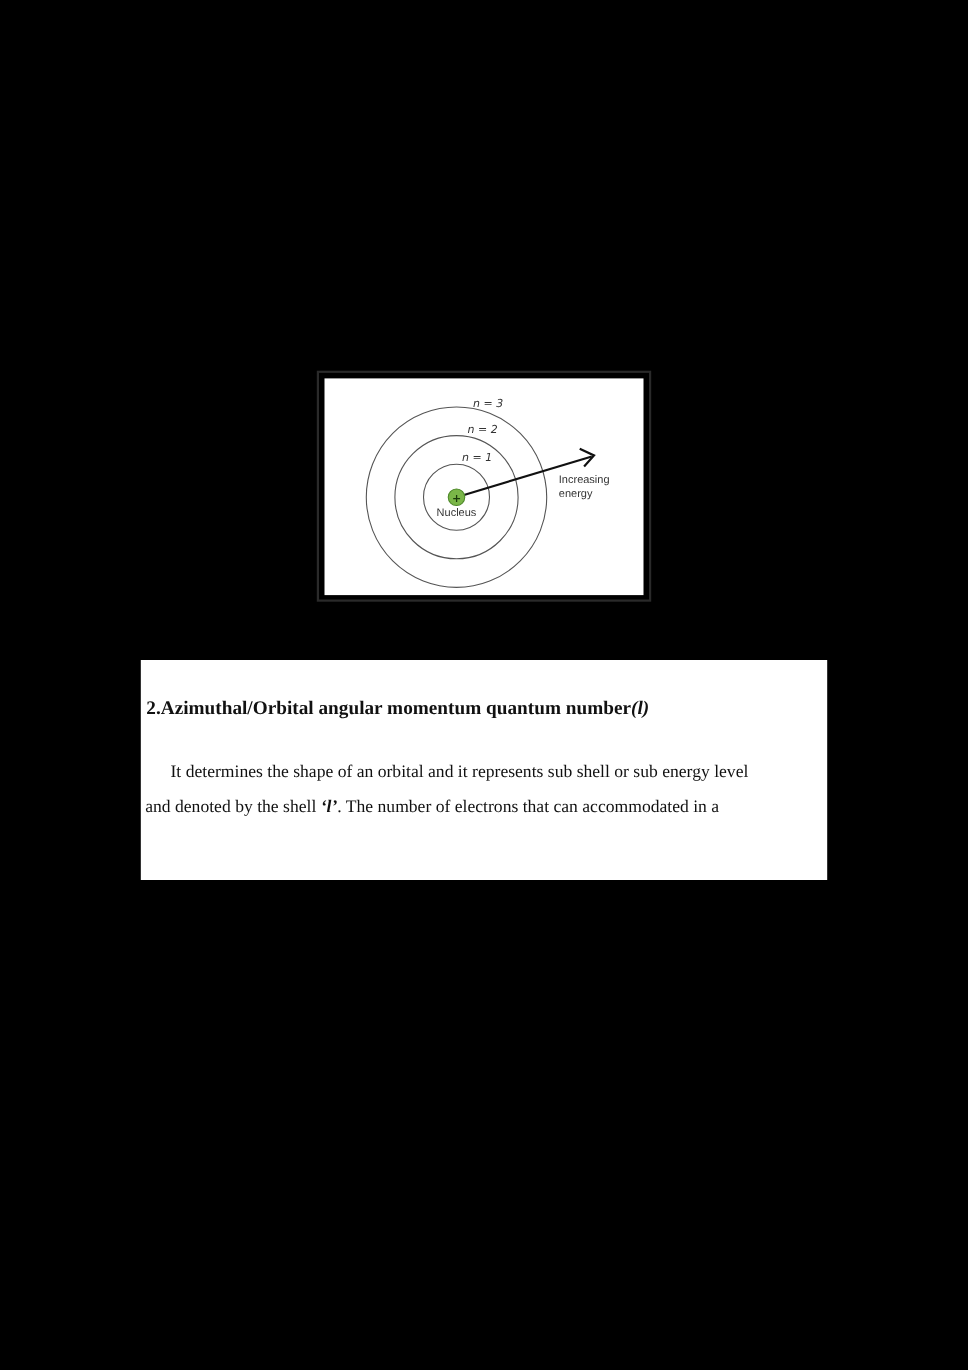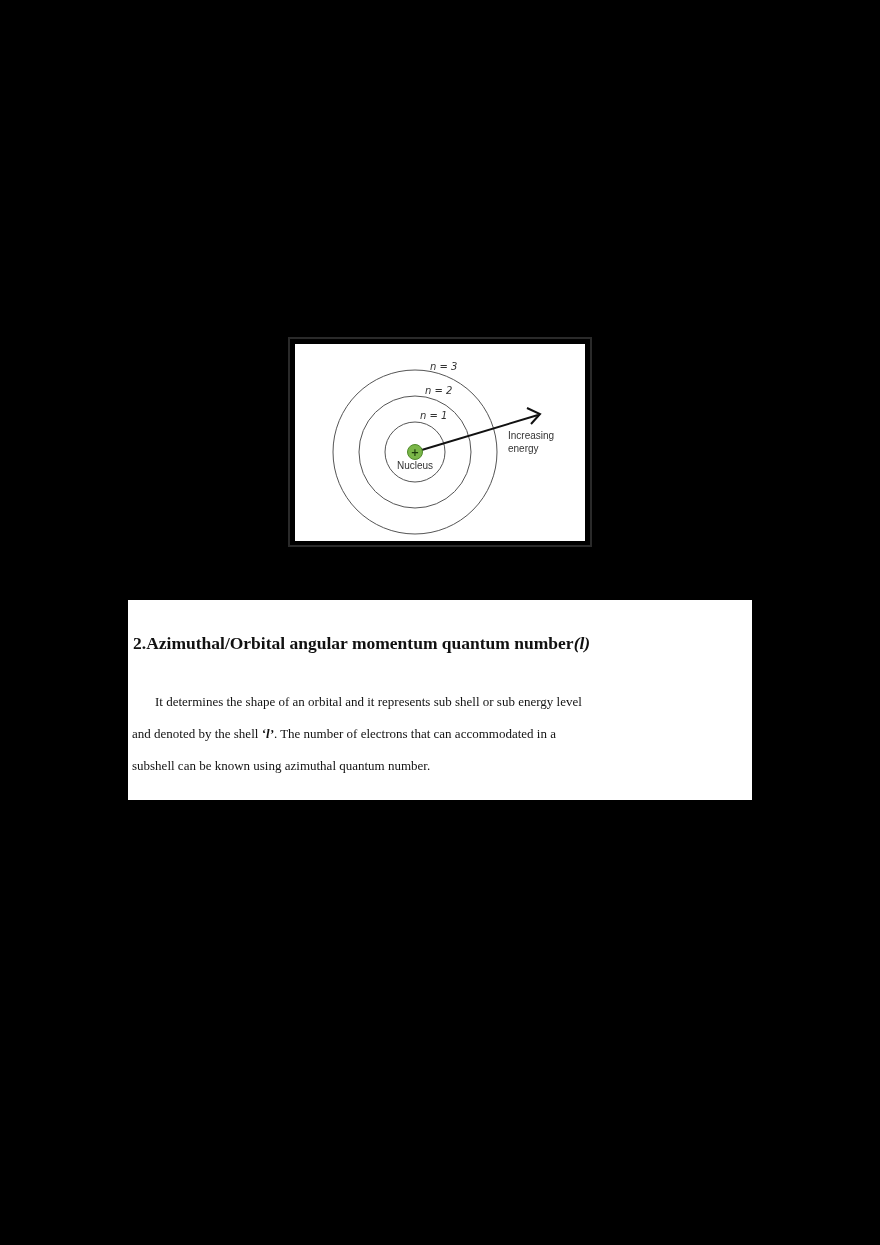--- a/index.html
+++ b/index.html
@@ -54,21 +54,21 @@
     white-space: nowrap;
   }
   .heading .sym {
     font-style: italic;
   }
   .para {
     position: absolute;
     left: 4px;
     top: 86px;
     width: 616px;
-    font-size: 13px;
+    font-size: 16px;
     line-height: 32px;
     color: #111;
   }
   .para .line {
     display: block;
     white-space: nowrap;
   }
   .para .line.first {
     text-indent: 23px;
   }
@@ -116,16 +116,15 @@
     <text x="213" y="108" font-family="Liberation Sans, sans-serif" font-size="10" fill="#333">energy</text>
   </svg>
 </div>
 
 <div class="text-panel">
   <div class="heading"><span>2.Azimuthal/Orbital angular momentum quantum number</span><span class="sym">(l)</span></div>
 
   <div class="para">
     <span class="line first">It  determines the shape of an orbital and it represents sub shell or sub energy level</span>
     <span class="line"><span>and denoted by the shell </span><b><i>‘l’</i></b><span>. The number of electrons that can accommodated in a</span></span>
-    <span class="line">subshell can be known using azimuthal quantum number.</span>
   </div>
 
 </div>
 
 </body></html>

